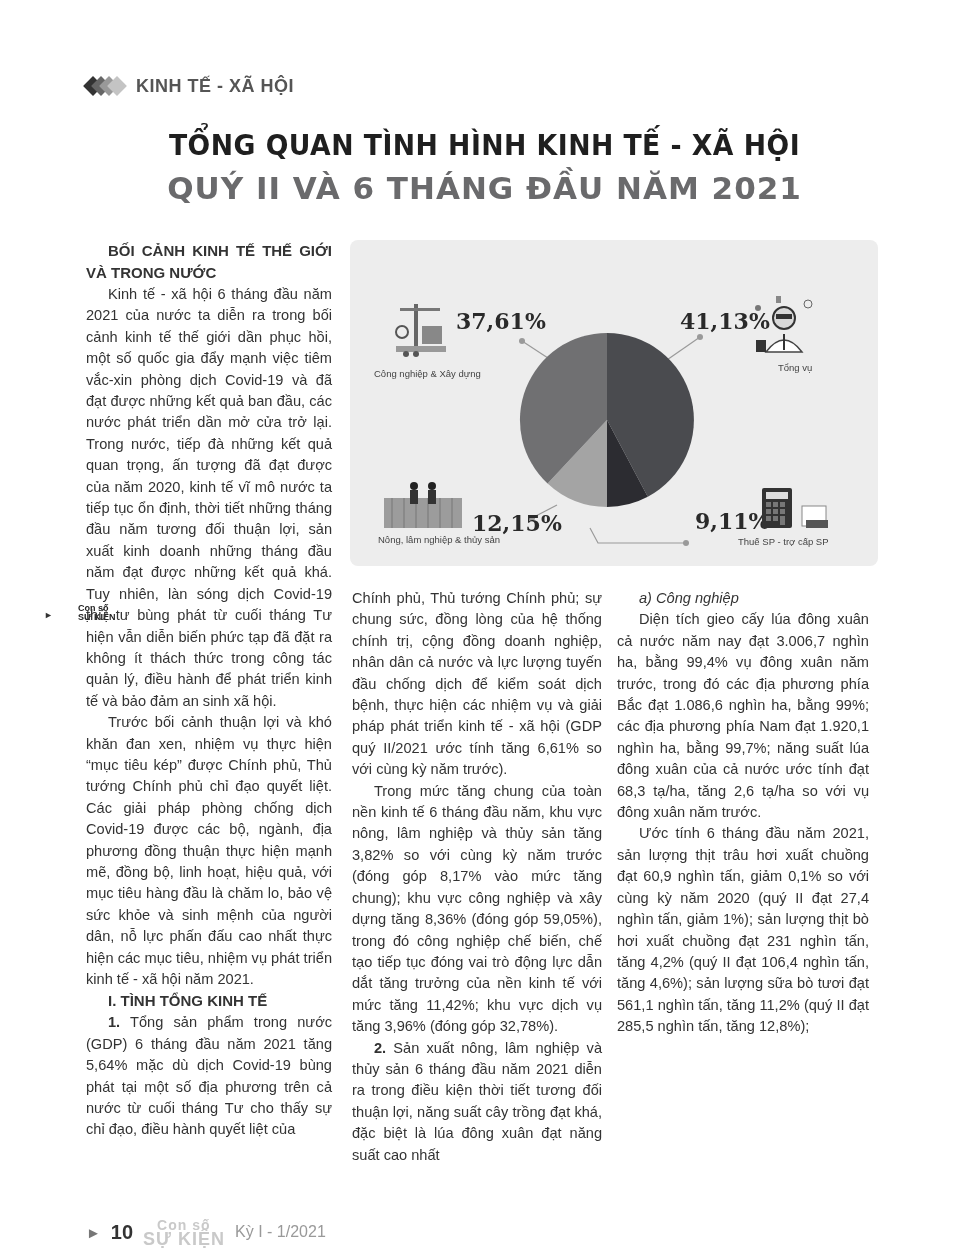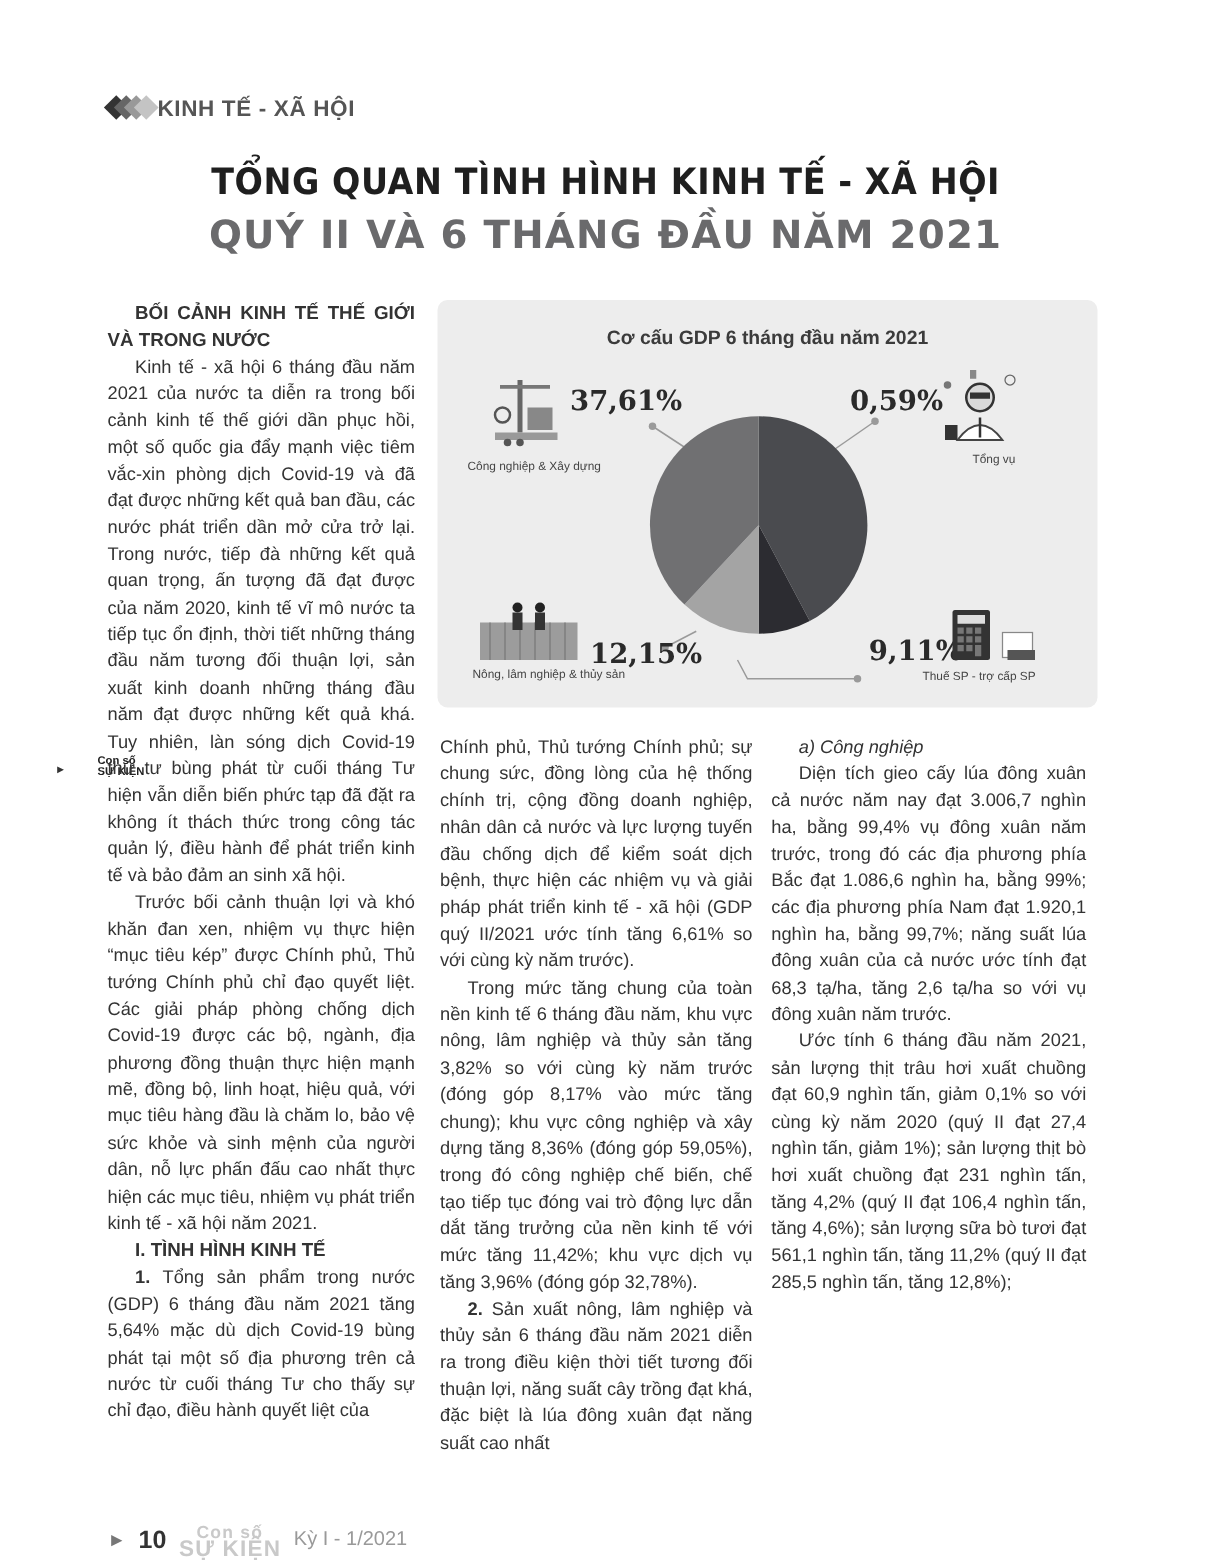--- a/index.html
+++ b/index.html
@@ -1,17 +1,17 @@
 <!DOCTYPE html>
 <html><head>
 <meta charset="utf-8">
 <style>
   html,body{margin:0;padding:0;background:#ffffff;}
   body{width:969px;height:1254px;position:relative;overflow:hidden;font-family:"Liberation Sans","DejaVu Sans",sans-serif;color:#2b2b2b;}
-  .section-tag{position:absolute;left:86px;top:76px;display:flex;align-items:center;}
+  .section-tag{position:absolute;left:86px;top:76px;display:flex;gap:10px;}
   .section-tag .diamonds{width:40px;height:22px;position:relative;}
   .section-tag .diamonds span{position:absolute;top:3px;width:14px;height:14px;transform:rotate(45deg);}
   .section-tag .label{font-size:18px;font-weight:bold;color:#555;letter-spacing:0.5px;}
   .title{position:absolute;left:0;width:969px;text-align:center;font-family:"DejaVu Sans",sans-serif;font-weight:bold;}
   .title.l1{top:128px;font-size:29px;color:#1f1f1f;letter-spacing:0.5px;transform:scaleX(0.92);}
   .title.l2{top:170px;font-size:31px;color:#6a6a6c;letter-spacing:1px;}
   .col{position:absolute;font-size:14.6px;line-height:21.4px;text-align:justify;color:#333;}
   .col p{margin:0;text-indent:22px;}
   .col p.noindent{text-indent:0;}
   .col h3{margin:0;font-size:15px;line-height:22px;font-weight:bold;color:#333;text-indent:22px;}
@@ -43,21 +43,20 @@
     <span style="left:16px;background:#999;"></span>
     <span style="left:24px;background:#c4c4c4;"></span>
   </div>
   <span class="label">KINH TẾ - XÃ HỘI</span>
 </div>
 
 <div class="title l1">TỔNG QUAN TÌNH HÌNH KINH TẾ - XÃ HỘI</div>
 <div class="title l2">QUÝ II VÀ 6 THÁNG ĐẦU NĂM 2021</div>
 
 <div class="chart-box">
-  <div class="chart-title">Cơ cấu GDP 6 tháng đầu năm 2021</div>
 
   <svg width="528" height="326" style="position:absolute;left:0;top:0;">
 
     <g stroke="#9a9a9a" stroke-width="1.2" fill="none">
       <line x1="172" y1="101" x2="201" y2="120"></line>
       <line x1="350" y1="97" x2="314" y2="122"></line>
       <line x1="182" y1="278" x2="207" y2="265"></line>
       <polyline points="240,288 248,303 336,303"></polyline>
     </g>
     <g fill="#9a9a9a">
@@ -80,21 +79,21 @@
         <circle cx="10" cy="32" r="6" fill="none" stroke="#555" stroke-width="2"></circle>
         <rect x="30" y="26" width="20" height="18" fill="#888"></rect>
         <rect x="4" y="46" width="50" height="6" fill="#999"></rect>
         <circle cx="14" cy="54" r="3" fill="#555"></circle>
         <circle cx="24" cy="54" r="3" fill="#555"></circle>
       </svg>
   </div>
   <div class="pct" style="left:106px;top:68px;">37,61%</div>
   <div class="cat" style="left:24px;top:128px;">Công nghiệp &amp; Xây dựng</div>
 
-  <div class="pct" style="left:330px;top:68px;">0,59%</div>
+  <div class="pct" style="left:330px;top:68px;">41,13%</div>
   <div class="ico" style="left:400px;top:54px;width:68px;height:62px;">
     <svg width="68" height="62">
         <circle cx="34" cy="24" r="11" fill="#d9d9d9" stroke="#333" stroke-width="2"></circle>
         <rect x="26" y="20" width="16" height="5" fill="#333"></rect>
         <path d="M16,58 Q34,34 52,58 Z" fill="#fff" stroke="#444" stroke-width="1.5"></path>
         <line x1="34" y1="40" x2="34" y2="56" stroke="#333" stroke-width="2"></line>
         <rect x="6" y="46" width="10" height="12" fill="#333"></rect>
         <circle cx="8" cy="14" r="3" fill="#777"></circle>
         <circle cx="58" cy="10" r="4" fill="none" stroke="#666"></circle>
         <rect x="26" y="2" width="5" height="7" fill="#888"></rect>
@@ -148,21 +147,21 @@
 <div class="side-marker">►</div>
 <div class="side-logo">
   <div>Con số</div>
   <div>SỰ KIỆN</div>
 </div>
 
 <div class="col" id="col1">
   <h3>BỐI CẢNH KINH TẾ THẾ GIỚI VÀ TRONG NƯỚC</h3>
   <p>Kinh tế - xã hội 6 tháng đầu năm 2021 của nước ta diễn ra trong bối cảnh kinh tế thế giới dần phục hồi, một số quốc gia đẩy mạnh việc tiêm vắc-xin phòng dịch Covid-19 và đã đạt được những kết quả ban đầu, các nước phát triển dần mở cửa trở lại. Trong nước, tiếp đà những kết quả quan trọng, ấn tượng đã đạt được của năm 2020, kinh tế vĩ mô nước ta tiếp tục ổn định, thời tiết những tháng đầu năm tương đối thuận lợi, sản xuất kinh doanh những tháng đầu năm đạt được những kết quả khá. Tuy nhiên, làn sóng dịch Covid-19 thứ tư bùng phát từ cuối tháng Tư hiện vẫn diễn biến phức tạp đã đặt ra không ít thách thức trong công tác quản lý, điều hành để phát triển kinh tế và bảo đảm an sinh xã hội.</p>
   <p>Trước bối cảnh thuận lợi và khó khăn đan xen, nhiệm vụ thực hiện “mục tiêu kép” được Chính phủ, Thủ tướng Chính phủ chỉ đạo quyết liệt. Các giải pháp phòng chống dịch Covid-19 được các bộ, ngành, địa phương đồng thuận thực hiện mạnh mẽ, đồng bộ, linh hoạt, hiệu quả, với mục tiêu hàng đầu là chăm lo, bảo vệ sức khỏe và sinh mệnh của người dân, nỗ lực phấn đấu cao nhất thực hiện các mục tiêu, nhiệm vụ phát triển kinh tế - xã hội năm 2021.</p>
-  <h3>I. TÌNH HÌNH KINH TẾ</h3>
+  <h3>I. TÌNH TỔNG KINH TẾ</h3>
   <p><span class="num">1.</span><span> Tổng sản phẩm trong nước (GDP) 6 tháng đầu năm 2021 tăng 5,64% mặc dù dịch Covid-19 bùng phát tại một số địa phương trên cả nước từ cuối tháng Tư cho thấy sự chỉ đạo, điều hành quyết liệt của</span></p>
 </div>
 
 <div class="col" id="col2">
   <p class="noindent">Chính phủ, Thủ tướng Chính phủ; sự chung sức, đồng lòng của hệ thống chính trị, cộng đồng doanh nghiệp, nhân dân cả nước và lực lượng tuyến đầu chống dịch để kiểm soát dịch bệnh, thực hiện các nhiệm vụ và giải pháp phát triển kinh tế - xã hội (GDP quý II/2021 ước tính tăng 6,61% so với cùng kỳ năm trước).</p>
   <p>Trong mức tăng chung của toàn nền kinh tế 6 tháng đầu năm, khu vực nông, lâm nghiệp và thủy sản tăng 3,82% so với cùng kỳ năm trước (đóng góp 8,17% vào mức tăng chung); khu vực công nghiệp và xây dựng tăng 8,36% (đóng góp 59,05%), trong đó công nghiệp chế biến, chế tạo tiếp tục đóng vai trò động lực dẫn dắt tăng trưởng của nền kinh tế với mức tăng 11,42%; khu vực dịch vụ tăng 3,96% (đóng góp 32,78%).</p>
   <p><span class="num">2.</span><span> Sản xuất nông, lâm nghiệp và thủy sản 6 tháng đầu năm 2021 diễn ra trong điều kiện thời tiết tương đối thuận lợi, năng suất cây trồng đạt khá, đặc biệt là lúa đông xuân đạt năng suất cao nhất</span></p>
 </div>
 
 <div class="col" id="col3">

